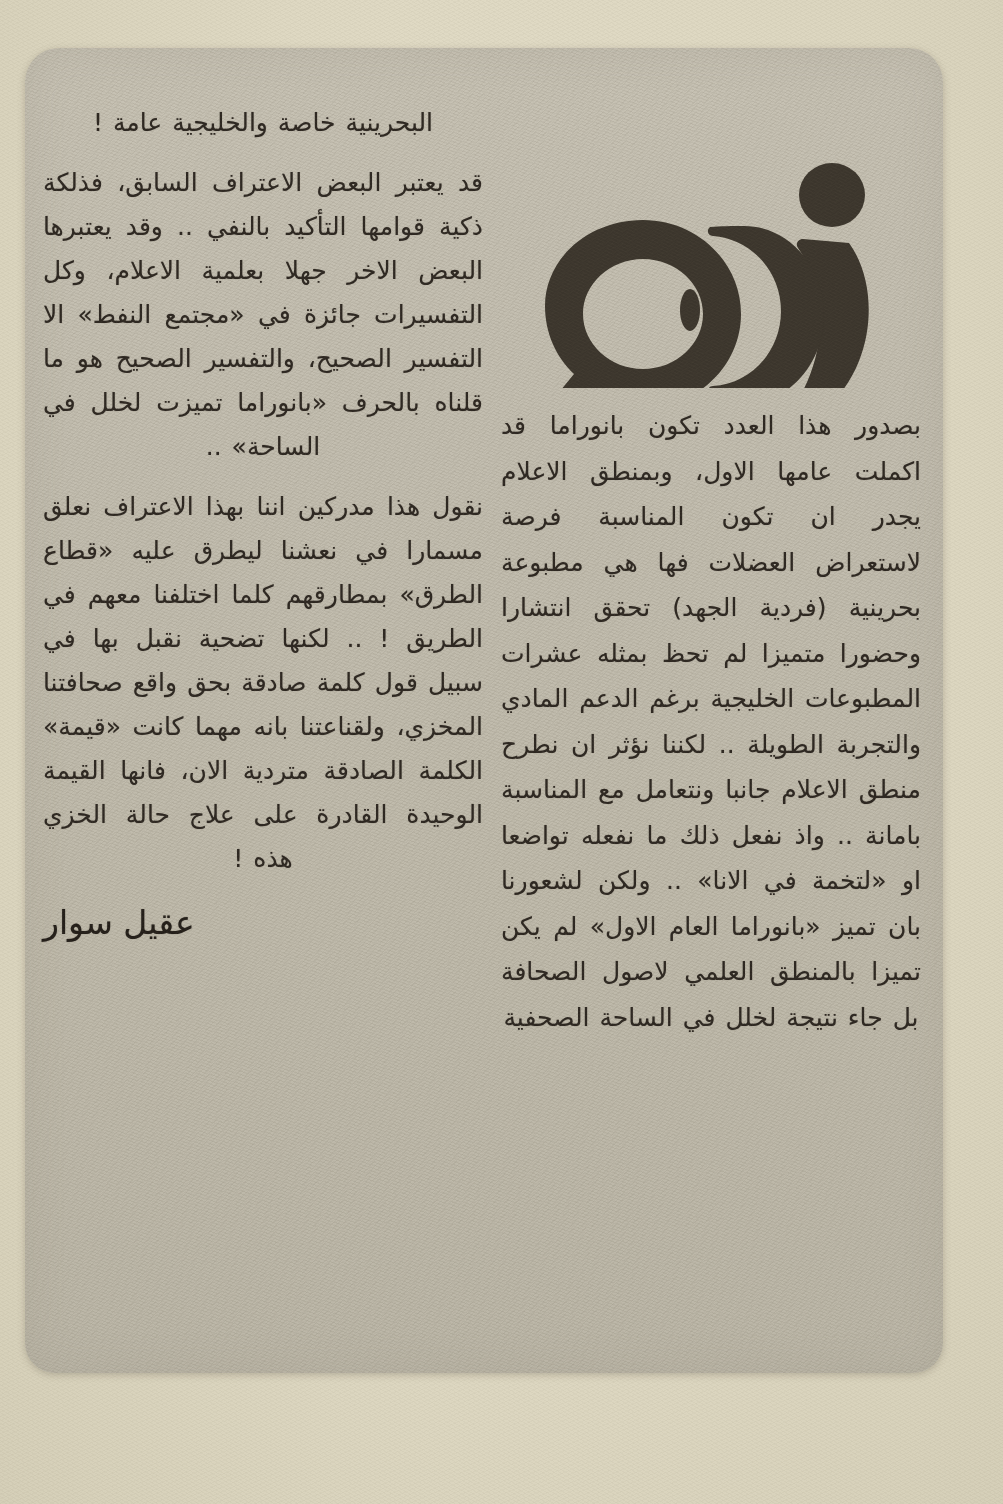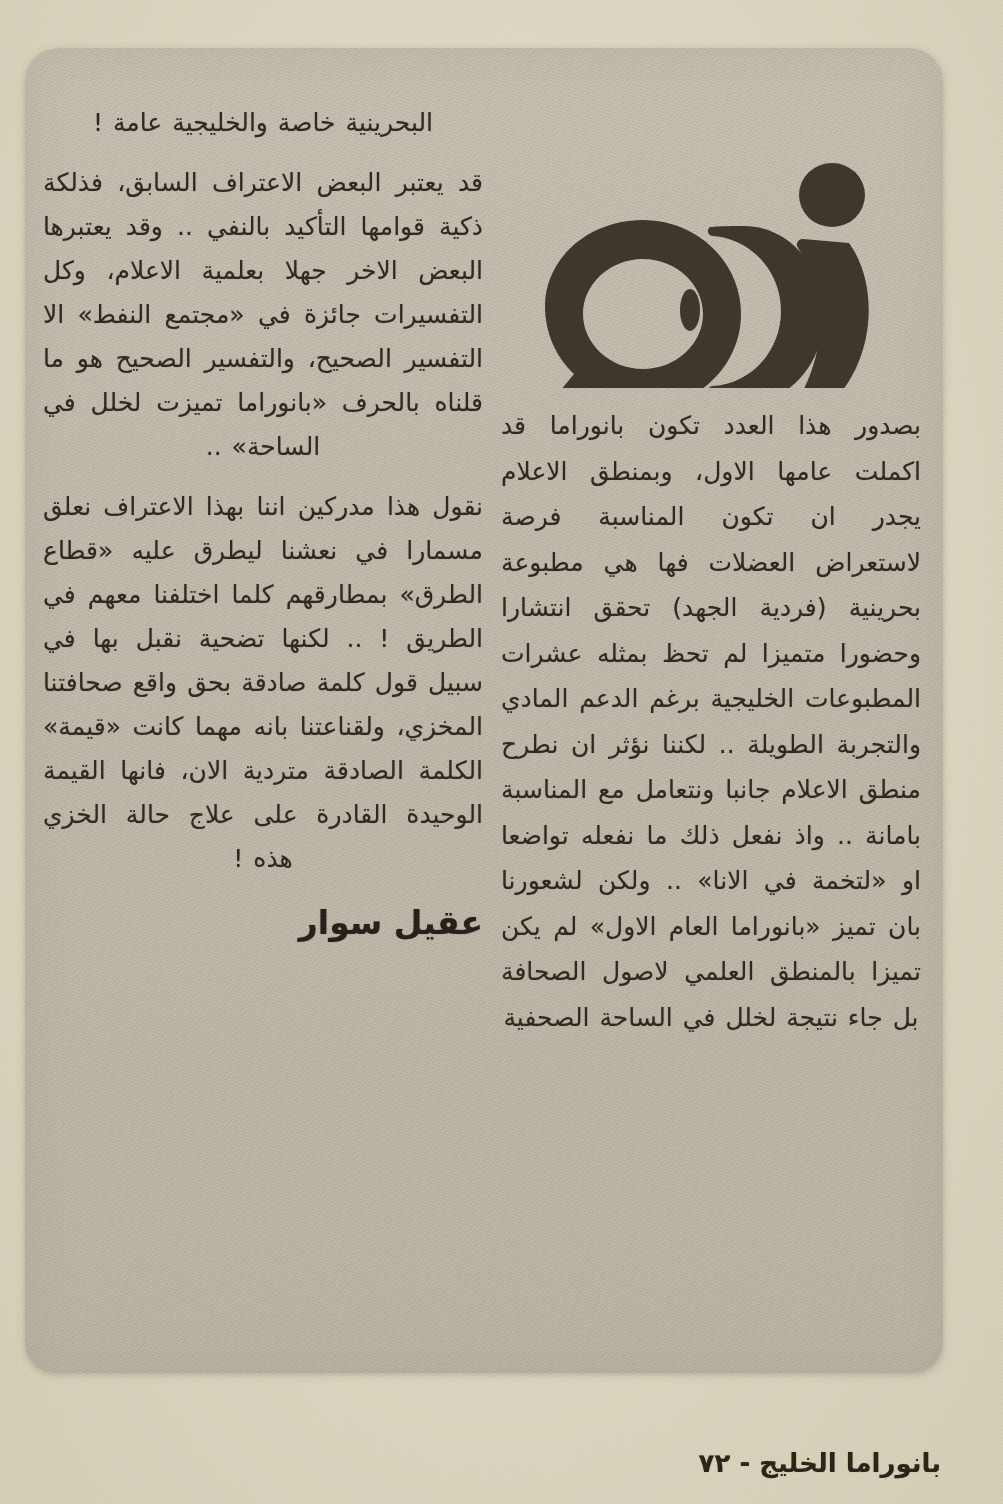--- a/index.html
+++ b/index.html
@@ -98,23 +98,23 @@
     text-shadow: 0 0 1px rgba(44,38,32,.30);
     word-spacing: 2px;
   }
 
   #column-right .para { font-size: 25px; line-height: 45.5px; }
   #column-left  .para { font-size: 25px; line-height: 44px; }
 
   .byline {
     margin: 22px 0 0 0;
     direction: rtl;
-    text-align: right;
+    text-align: left;
     font-size: 33px;
-    font-weight: bold;
+    font-weight: normal;
     letter-spacing: 0;
     color: #221d18;
     text-shadow: 0 0 1px rgba(34,29,24,.5);
   }
 
   
   #page-footer {
     position: absolute;
     right: 62px;
     bottom: 26px;
@@ -188,15 +188,14 @@
 
       <p class="para">قد يعتبر البعض الاعتراف السابق، فذلكة ذكية قوامها التأكيد بالنفي .. وقد يعتبرها البعض الاخر جهلا بعلمية الاعلام، وكل التفسيرات جائزة في «مجتمع النفط» الا التفسير الصحيح، والتفسير الصحيح هو ما قلناه بالحرف «بانوراما تميزت لخلل في الساحة» ..</p>
 
       <p class="para">نقول هذا مدركين اننا بهذا الاعتراف نعلق مسمارا في نعشنا ليطرق عليه «قطاع الطرق» بمطارقهم كلما اختلفنا معهم في الطريق ! .. لكنها تضحية نقبل بها في سبيل قول كلمة صادقة بحق واقع صحافتنا المخزي، ولقناعتنا بانه مهما كانت «قيمة» الكلمة الصادقة متردية الان، فانها القيمة الوحيدة القادرة على علاج حالة الخزي هذه !</p>
 
       <p class="byline">عقيل سوار</p>
     </div>
 
   </div>
 
-  <div id="page-footer">بانوراما الخليج - ٧٢</div>
 
 </div>
 
 </body></html>

